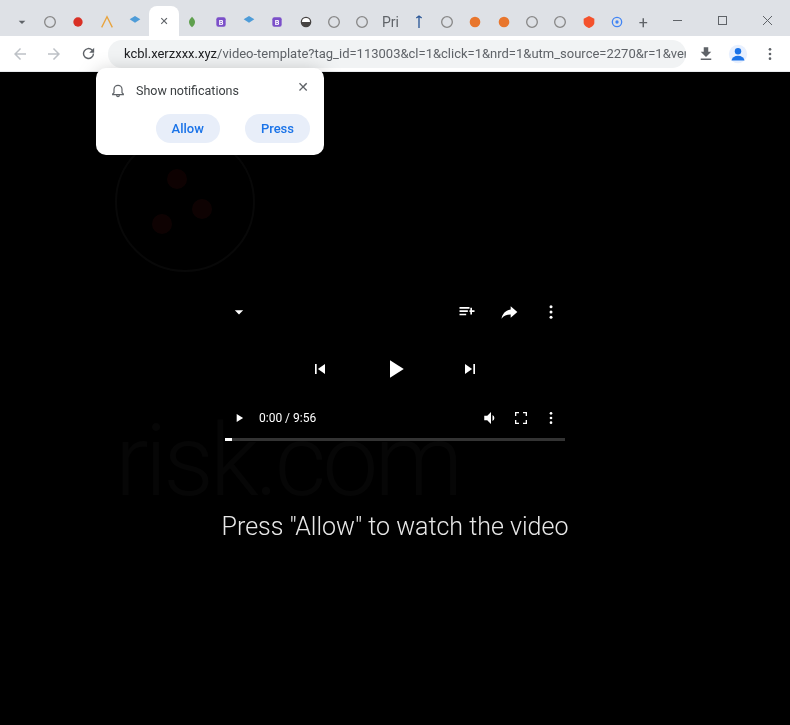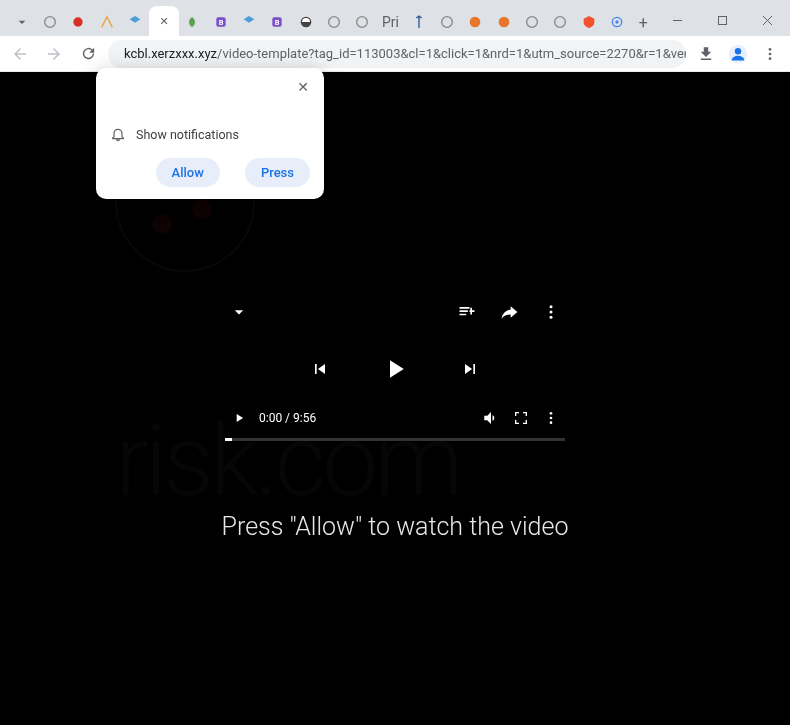--- a/index.html
+++ b/index.html
@@ -46,21 +46,21 @@
 .pi { width: 20px; height: 20px; display: flex; align-items: center; justify-content: center; }
 .pi-lg { width: 30px; height: 30px; }
 
 .cta { position: absolute; top: 440px; width: 100%; text-align: center; color: #e8e8e8; font-size: 25px; font-weight: 300; }
 
 
 .notif { position: absolute; top: 68px; left: 96px; width: 228px; background: #fff; border-radius: 10px; box-shadow: 0 4px 20px rgba(0,0,0,0.25); padding: 14px 14px 12px; z-index: 10; }
 .notif-head { font-size: 13px; color: #202124; margin-bottom: 12px; }
 .notif-head b { font-weight: 600; }
 .notif-close { position: absolute; top: 10px; right: 12px; color: #5f6368; font-size: 14px; width: 18px; height: 18px; display: flex; align-items: center; justify-content: center; }
-.notif-body { display: flex; align-items: flex-end; gap: 10px; font-size: 12.5px; color: #3c4043; margin-bottom: 16px; margin-top: 44px; }
+.notif-body { display: flex; align-items: flex-end; gap: 10px; font-size: 12.5px; color: #3c4043; margin-bottom: 16px; }
 .notif-actions { display: flex; justify-content: flex-end; gap: 25px; }
 .notif-btn { border: none; background: #e8eef9; color: #1a73e8; font-size: 13px; padding: 7px 16px; border-radius: 16px; font-weight: 500; }
 </style>
 </head>
 <body>
 
 <div class="tab-strip">
   <div class="tab-mini">
       <svg viewBox="0 0 24 24" fill="#5f6368">
         <path d="M7 10l5 5 5-5z"></path>

